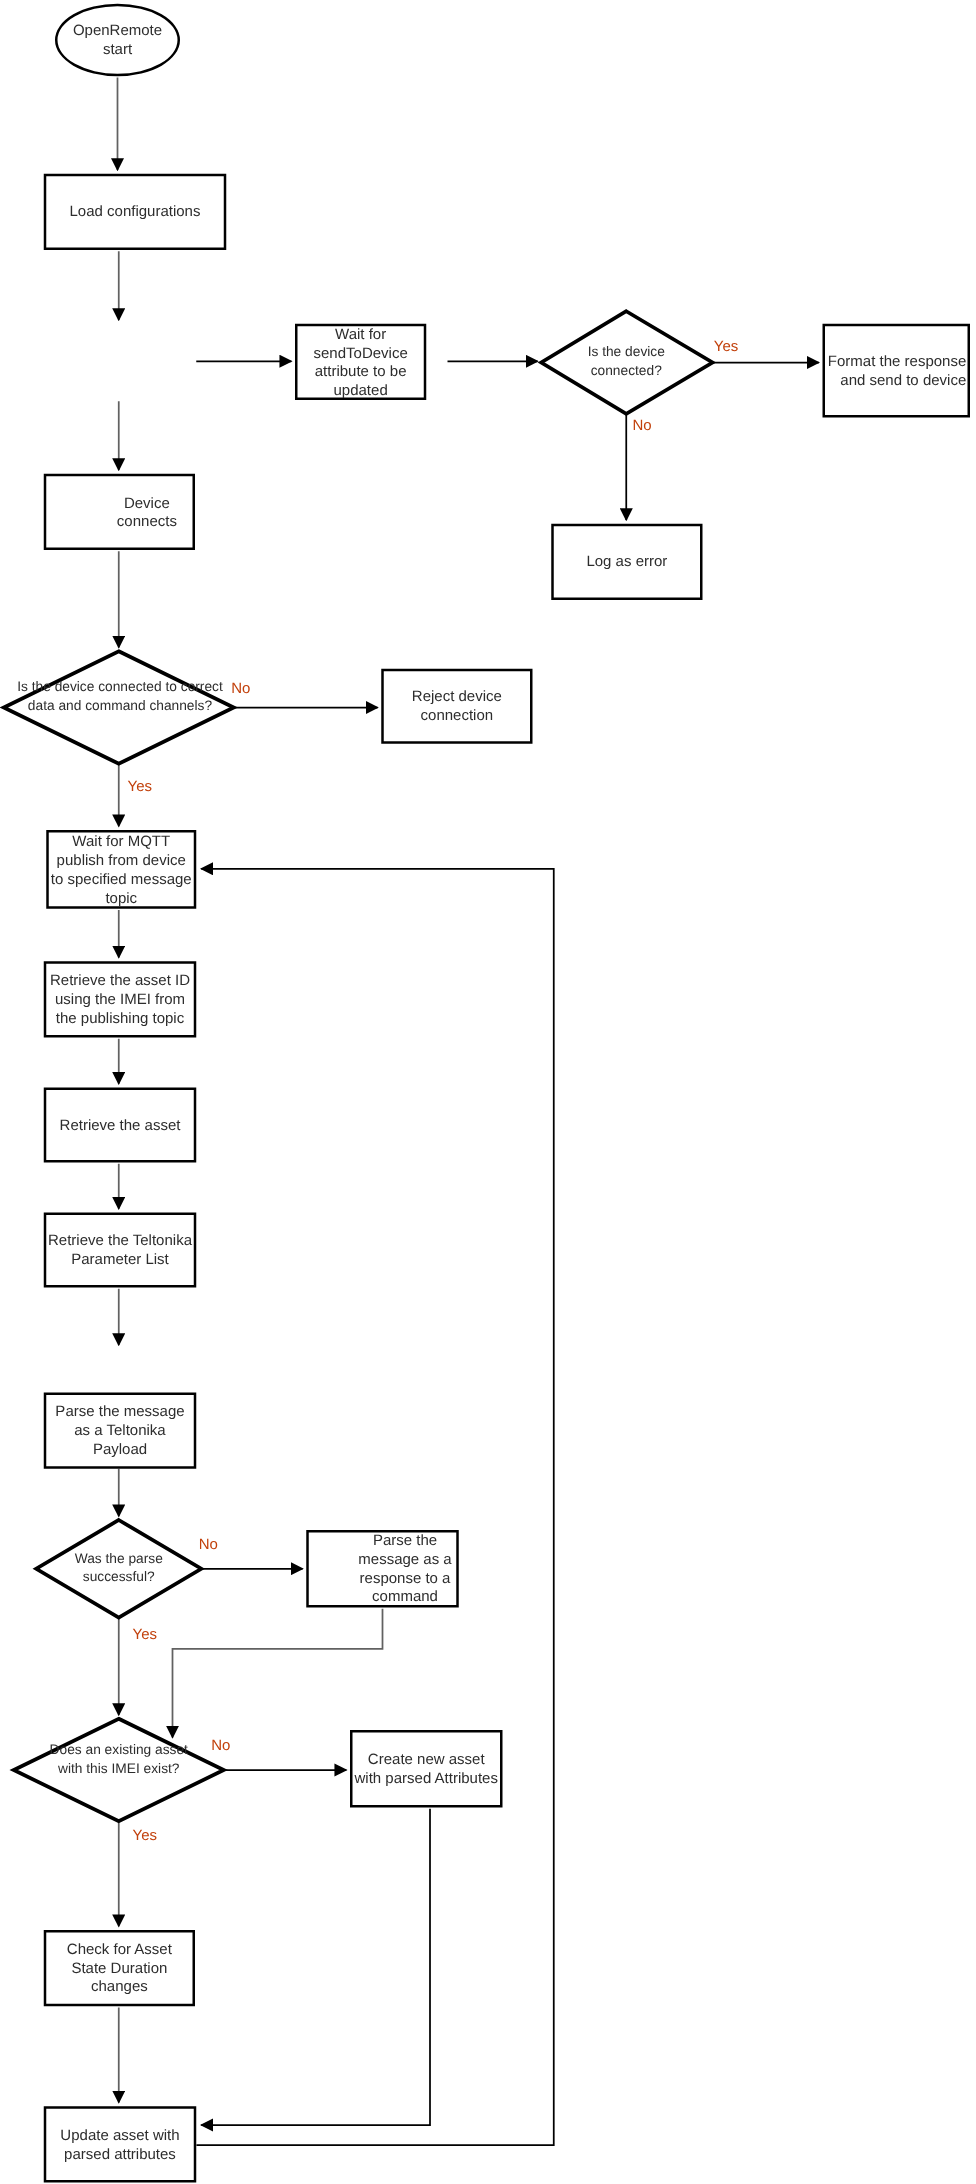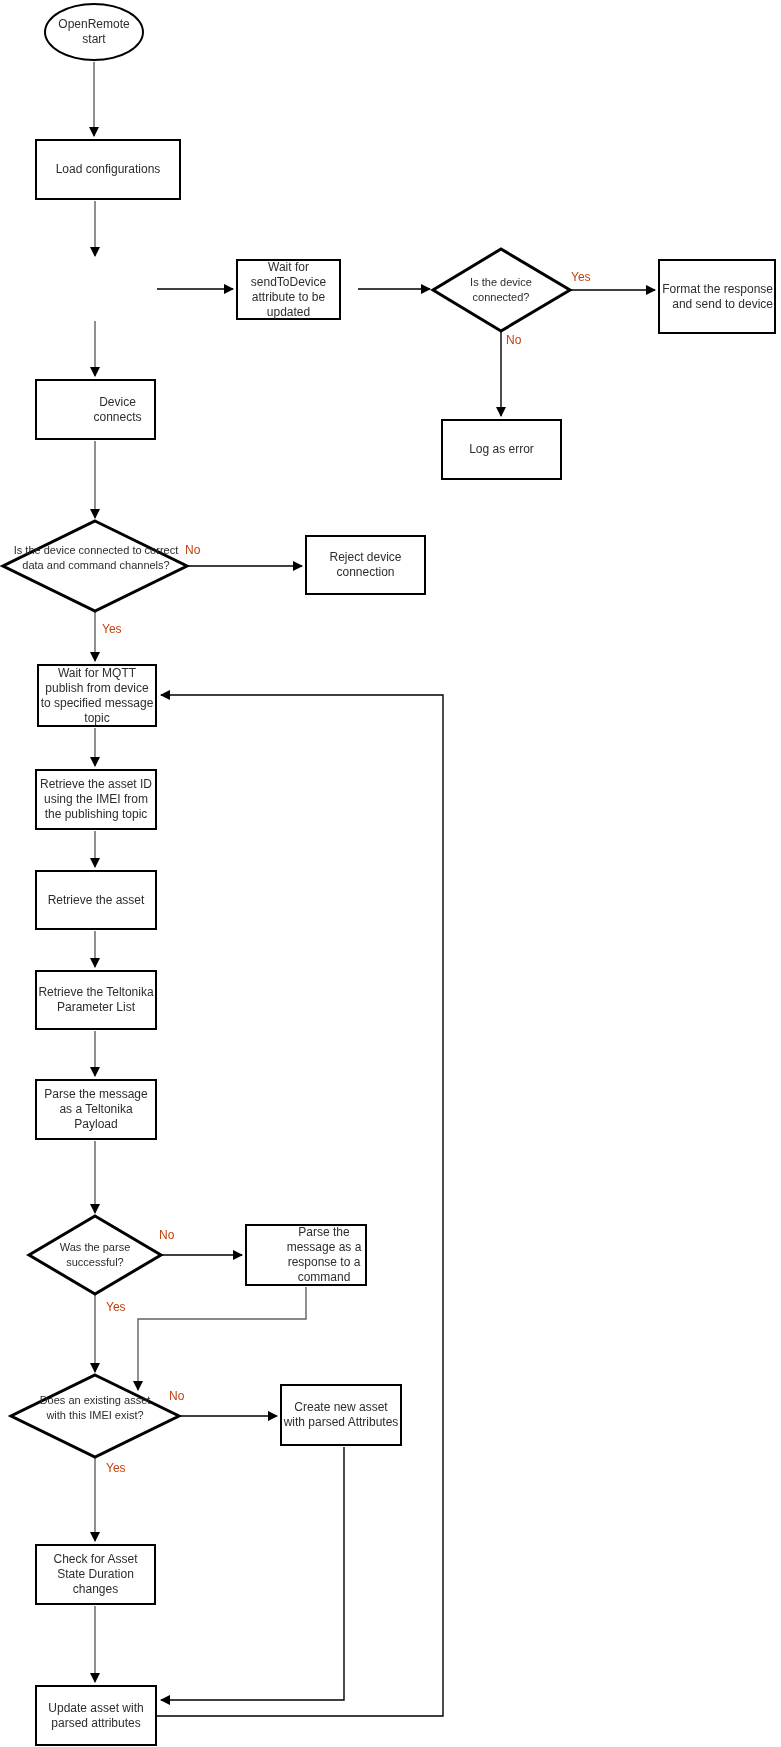--- a/index.html
+++ b/index.html
@@ -151,21 +151,21 @@
   </div>
 
   <div class="node" style="left:35px; top:870px; width:122px; height:60px;">
     <span class="node-label">Retrieve the asset</span>
   </div>
 
   <div class="node" style="left:35px; top:970px; width:122px; height:60px;">
     <span class="node-label">Retrieve the Teltonika Parameter List</span>
   </div>
 
-  <div class="node" style="left:35px; top:1079px; width:122px; height:61px;">
+  <div class="node" style="left:35px; top:1114px; width:122px; height:61px;">
     <span class="node-label">Parse the message as a Teltonika Payload</span>
   </div>
 
   <div class="node" style="left:245px; top:1224px; width:122px; height:62px;padding-left:36px;">
     <span class="node-label">Parse the message as a response to a command</span>
   </div>
 
   <div class="node" style="left:280px; top:1384px; width:122px; height:62px;">
     <span class="node-label">Create new asset with parsed Attributes</span>
   </div>

